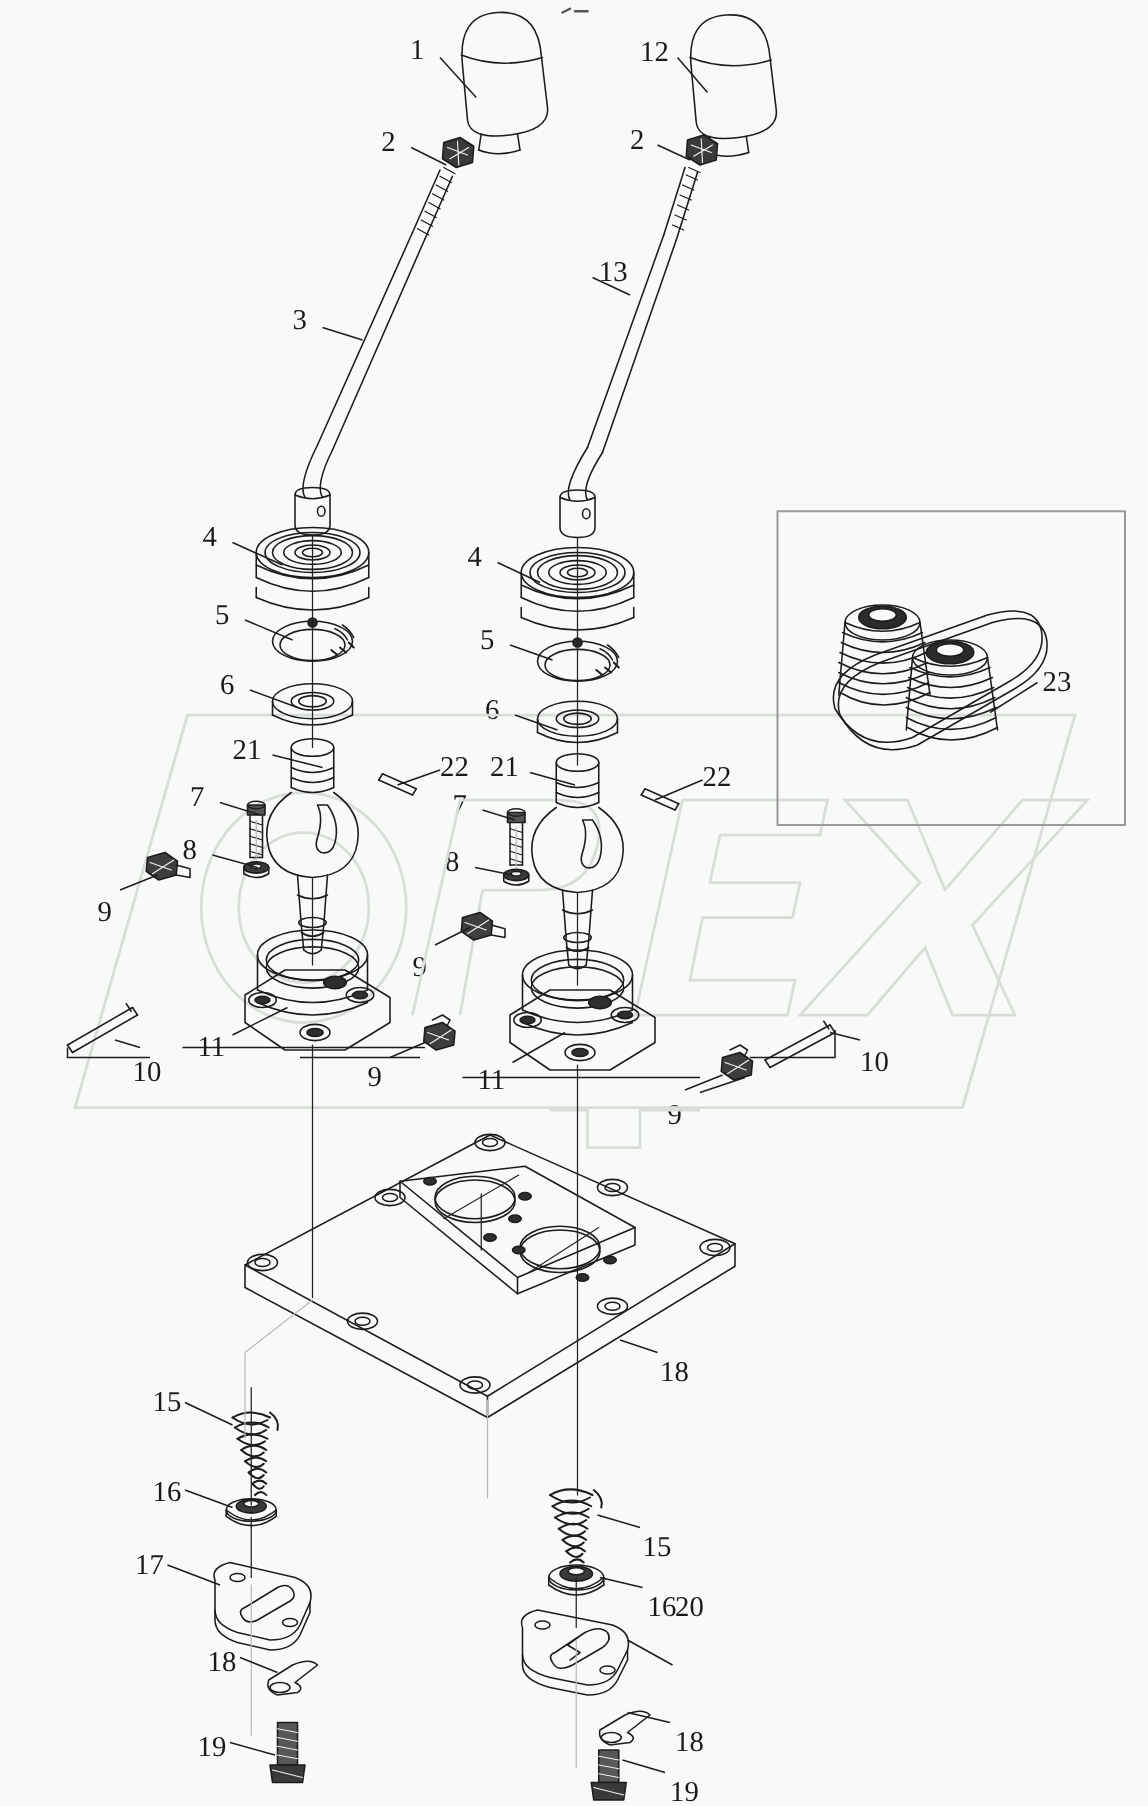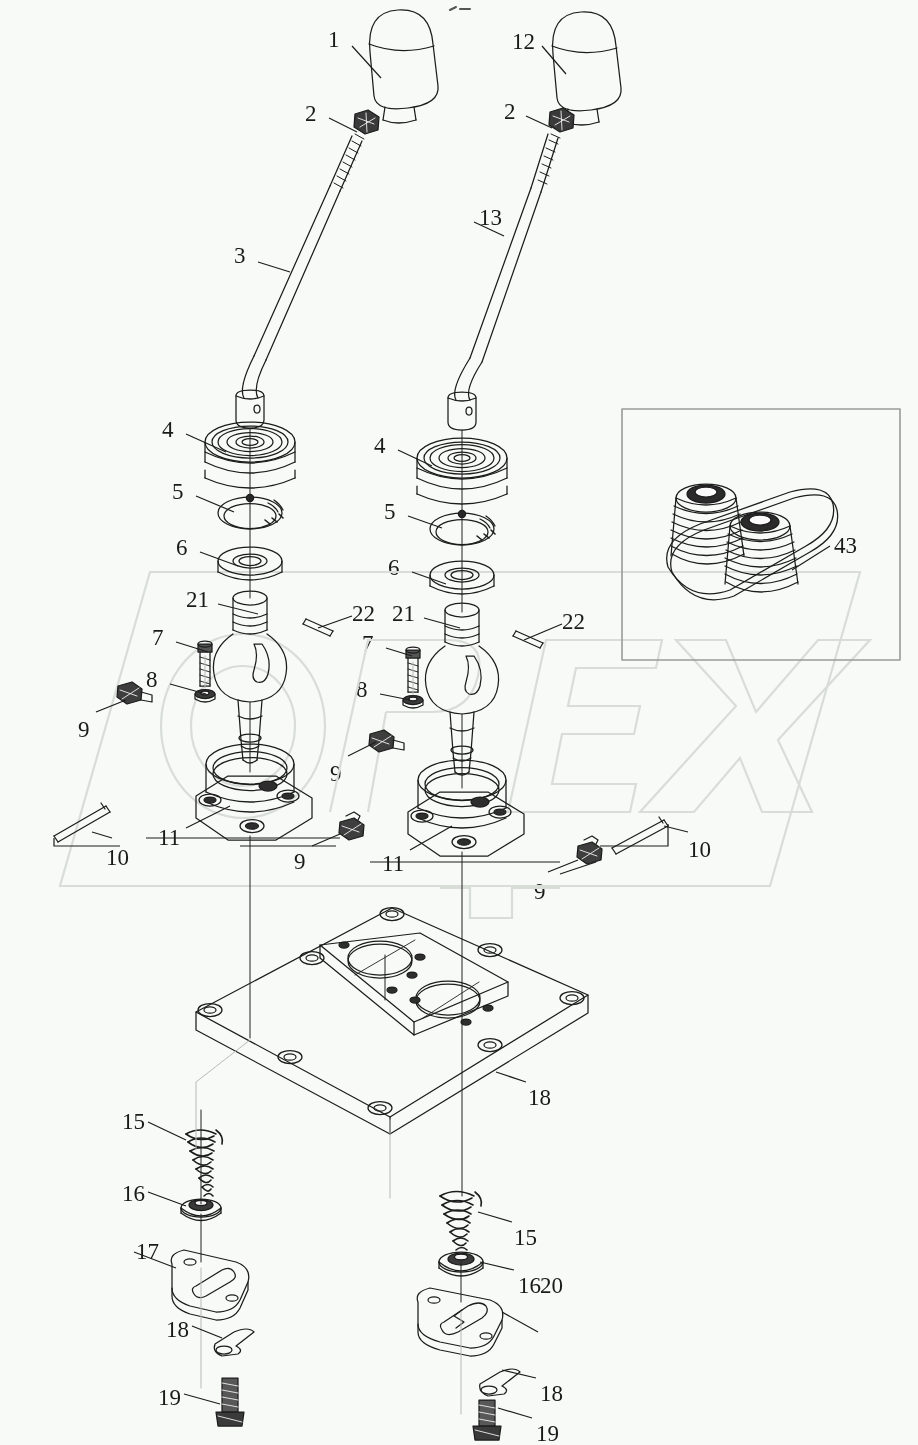--- a/index.html
+++ b/index.html
@@ -651,25 +651,25 @@
       <div class="lbl" style="left: 384px; top: 500px;">5</div>
       <div class="lbl" style="left: 388px; top: 556px;">6</div>
       <div class="lbl" style="left: 392px; top: 602px;">21</div>
       <div class="lbl" style="left: 362px; top: 632px;">7</div>
       <div class="lbl" style="left: 356px; top: 678px;">8</div>
       <div class="lbl" style="left: 562px; top: 610px;">22</div>
       <div class="lbl" style="left: 330px; top: 762px;">9</div>
       <div class="lbl" style="left: 382px; top: 852px;">11</div>
       <div class="lbl" style="left: 534px; top: 880px;">9</div>
       <div class="lbl" style="left: 688px; top: 838px;">10</div>
-      <div class="lbl" style="left: 834px; top: 534px;">43</div>
+      <div class="lbl" style="left: 834px; top: 534px;">23</div>
       <div class="lbl" style="left: 528px; top: 1086px;">18</div>
       <div class="lbl" style="left: 122px; top: 1110px;">15</div>
       <div class="lbl" style="left: 122px; top: 1182px;">16</div>
-      <div class="lbl" style="left: 108px; top: 1240px; margin-left: 28px;">17</div>
+      <div class="lbl" style="left: 108px; top: 1240px;">17</div>
       <div class="lbl" style="left: 166px; top: 1318px;">18</div>
       <div class="lbl" style="left: 158px; top: 1386px;">19</div>
       <div class="lbl" style="left: 514px; top: 1226px;">15</div>
       <div class="lbl" style="left: 518px; top: 1274px;">16</div>
       <div class="lbl" style="left: 540px; top: 1274px;">20</div>
       <div class="lbl" style="left: 540px; top: 1382px;">18</div>
       <div class="lbl" style="left: 536px; top: 1422px;">19</div>
     </div>
 
 </div>

